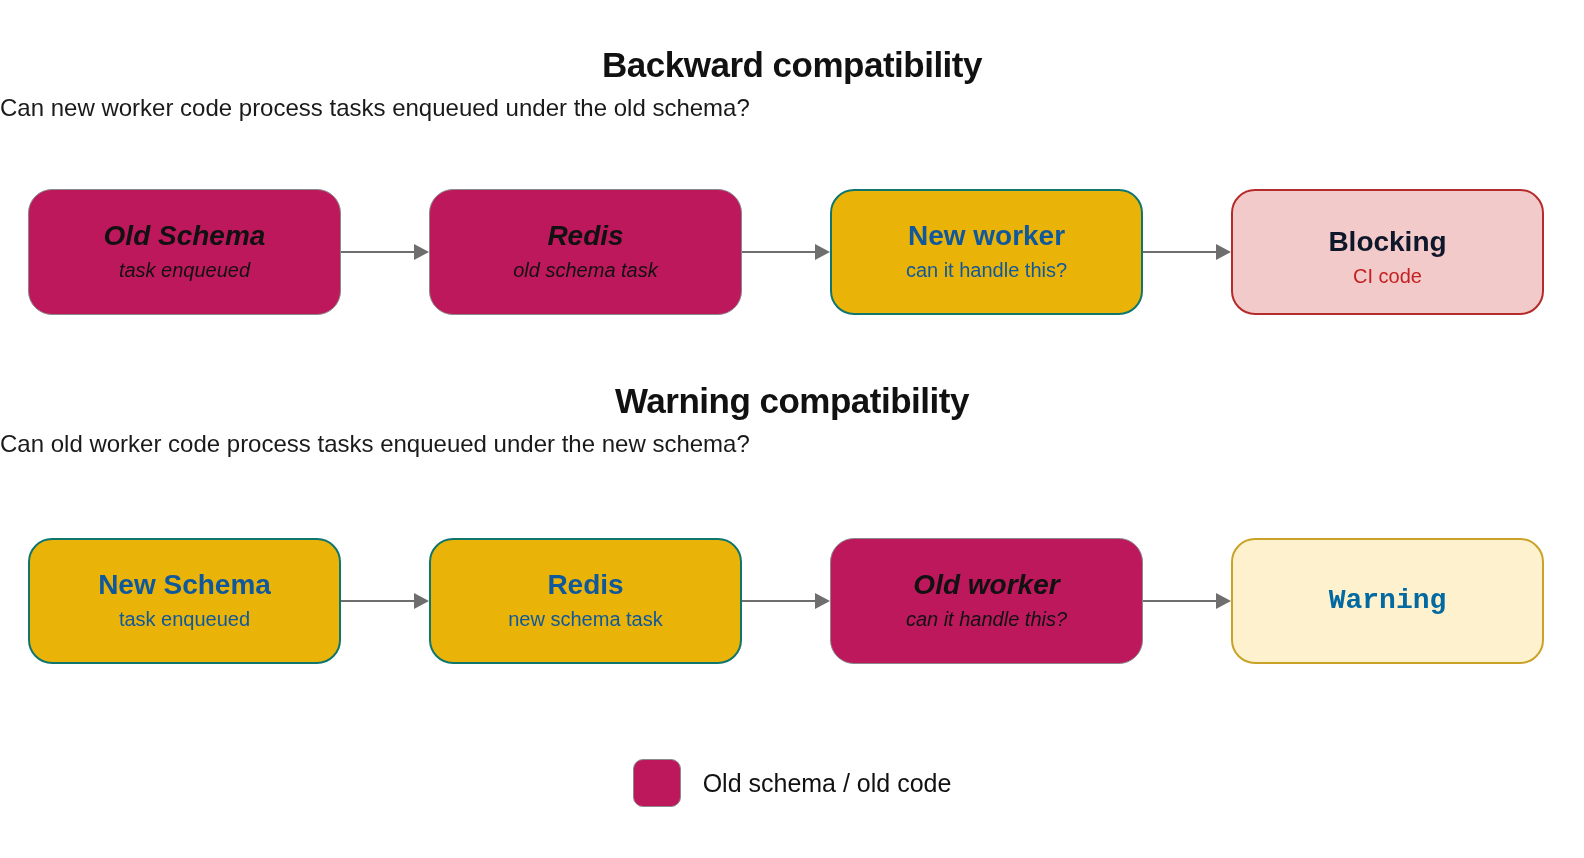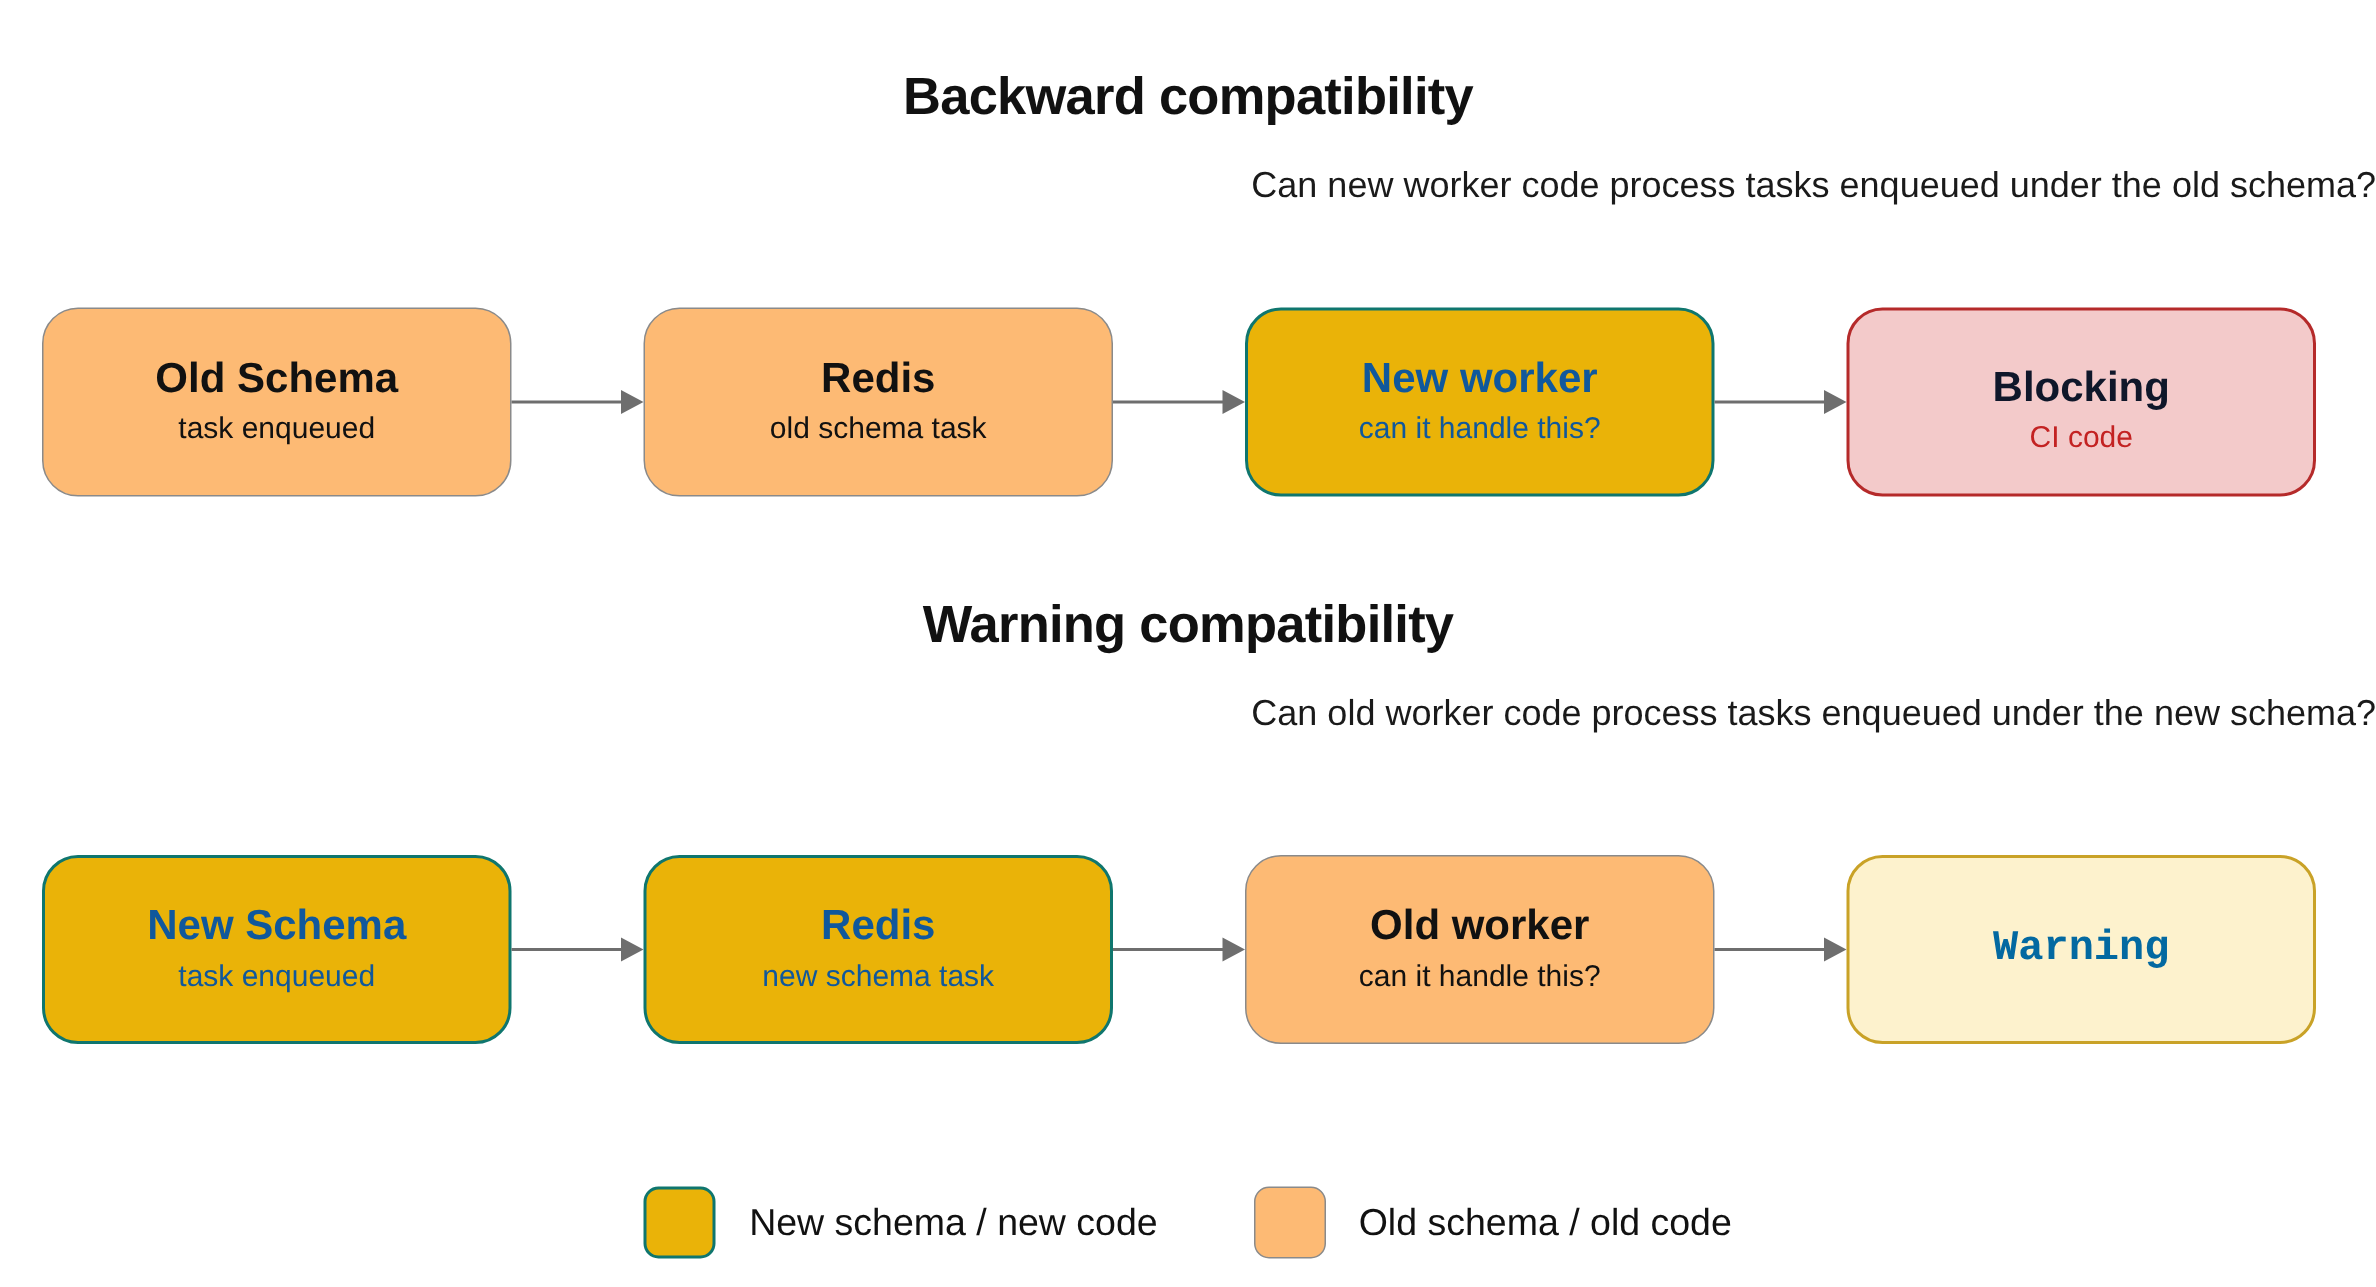--- a/index.html
+++ b/index.html
@@ -17,22 +17,22 @@
     font-size: 35px;
     font-weight: bold;
     line-height: 42px;
     text-align: center;
     letter-spacing: -0.5px;
     color: #111111;
   }
   .section-subtitle {
     font-size: 24px;
     line-height: 32px;
-    margin-top: 22px;
-    text-align: right;
+    margin-top: 6px;
+    text-align: left;
     color: #1a1a1a;
   }
   .section-forward .section-title { margin-top: 65px; }
 
   .flow-row {
     display: flex;
     align-items: center;
     height: 126px;
     margin-top: 65px;
     padding: 0 40px 0 28px;
@@ -47,21 +47,21 @@
     border-radius: 24px;
     display: flex;
     flex-direction: column;
     align-items: center;
     justify-content: center;
     gap: 2px;
   }
   .node-title   { font-size: 28px; font-weight: bold; line-height: 34px; }
   .node-subtitle{ font-size: 20px; line-height: 31px; }
 
-  .old-schema-old-code { background: #fdba74; border: 1.5px solid #8a8a8a; }
+  .old-schema-old-code { background: #be185d; border: 1.5px solid #8a8a8a; font-style: italic; }
   .old-schema-old-code .node-title,
   .old-schema-old-code .node-subtitle { color: #111111; }
 
   .new-schema-new-code { background: #eab308; border: 2px solid #0f766e; }
   .new-schema-new-code .node-title,
   .new-schema-new-code .node-subtitle { color: #10589c; }
 
   .blocking { background: #f3caca; border: 2px solid #b52a2a; }
   .blocking .node-title    { color: #0f172a; margin-top: 12px; }
   .blocking .node-subtitle { color: #c32222; }
@@ -162,22 +162,18 @@
       </div>
       <div class="arrow"></div>
       <div class="node warning">
         <div class="node-title">Warning</div>
       </div>
     </div>
   </div>
 
   <div class="legend">
     <div class="legend-item">
-      <div class="legend-swatch new-schema-new-code"></div>
-      <div class="legend-label">New schema / new code</div>
-    </div>
-    <div class="legend-item">
       <div class="legend-swatch old-schema-old-code"></div>
       <div class="legend-label">Old schema / old code</div>
     </div>
   </div>
 
 </div>
 
 </body></html>

